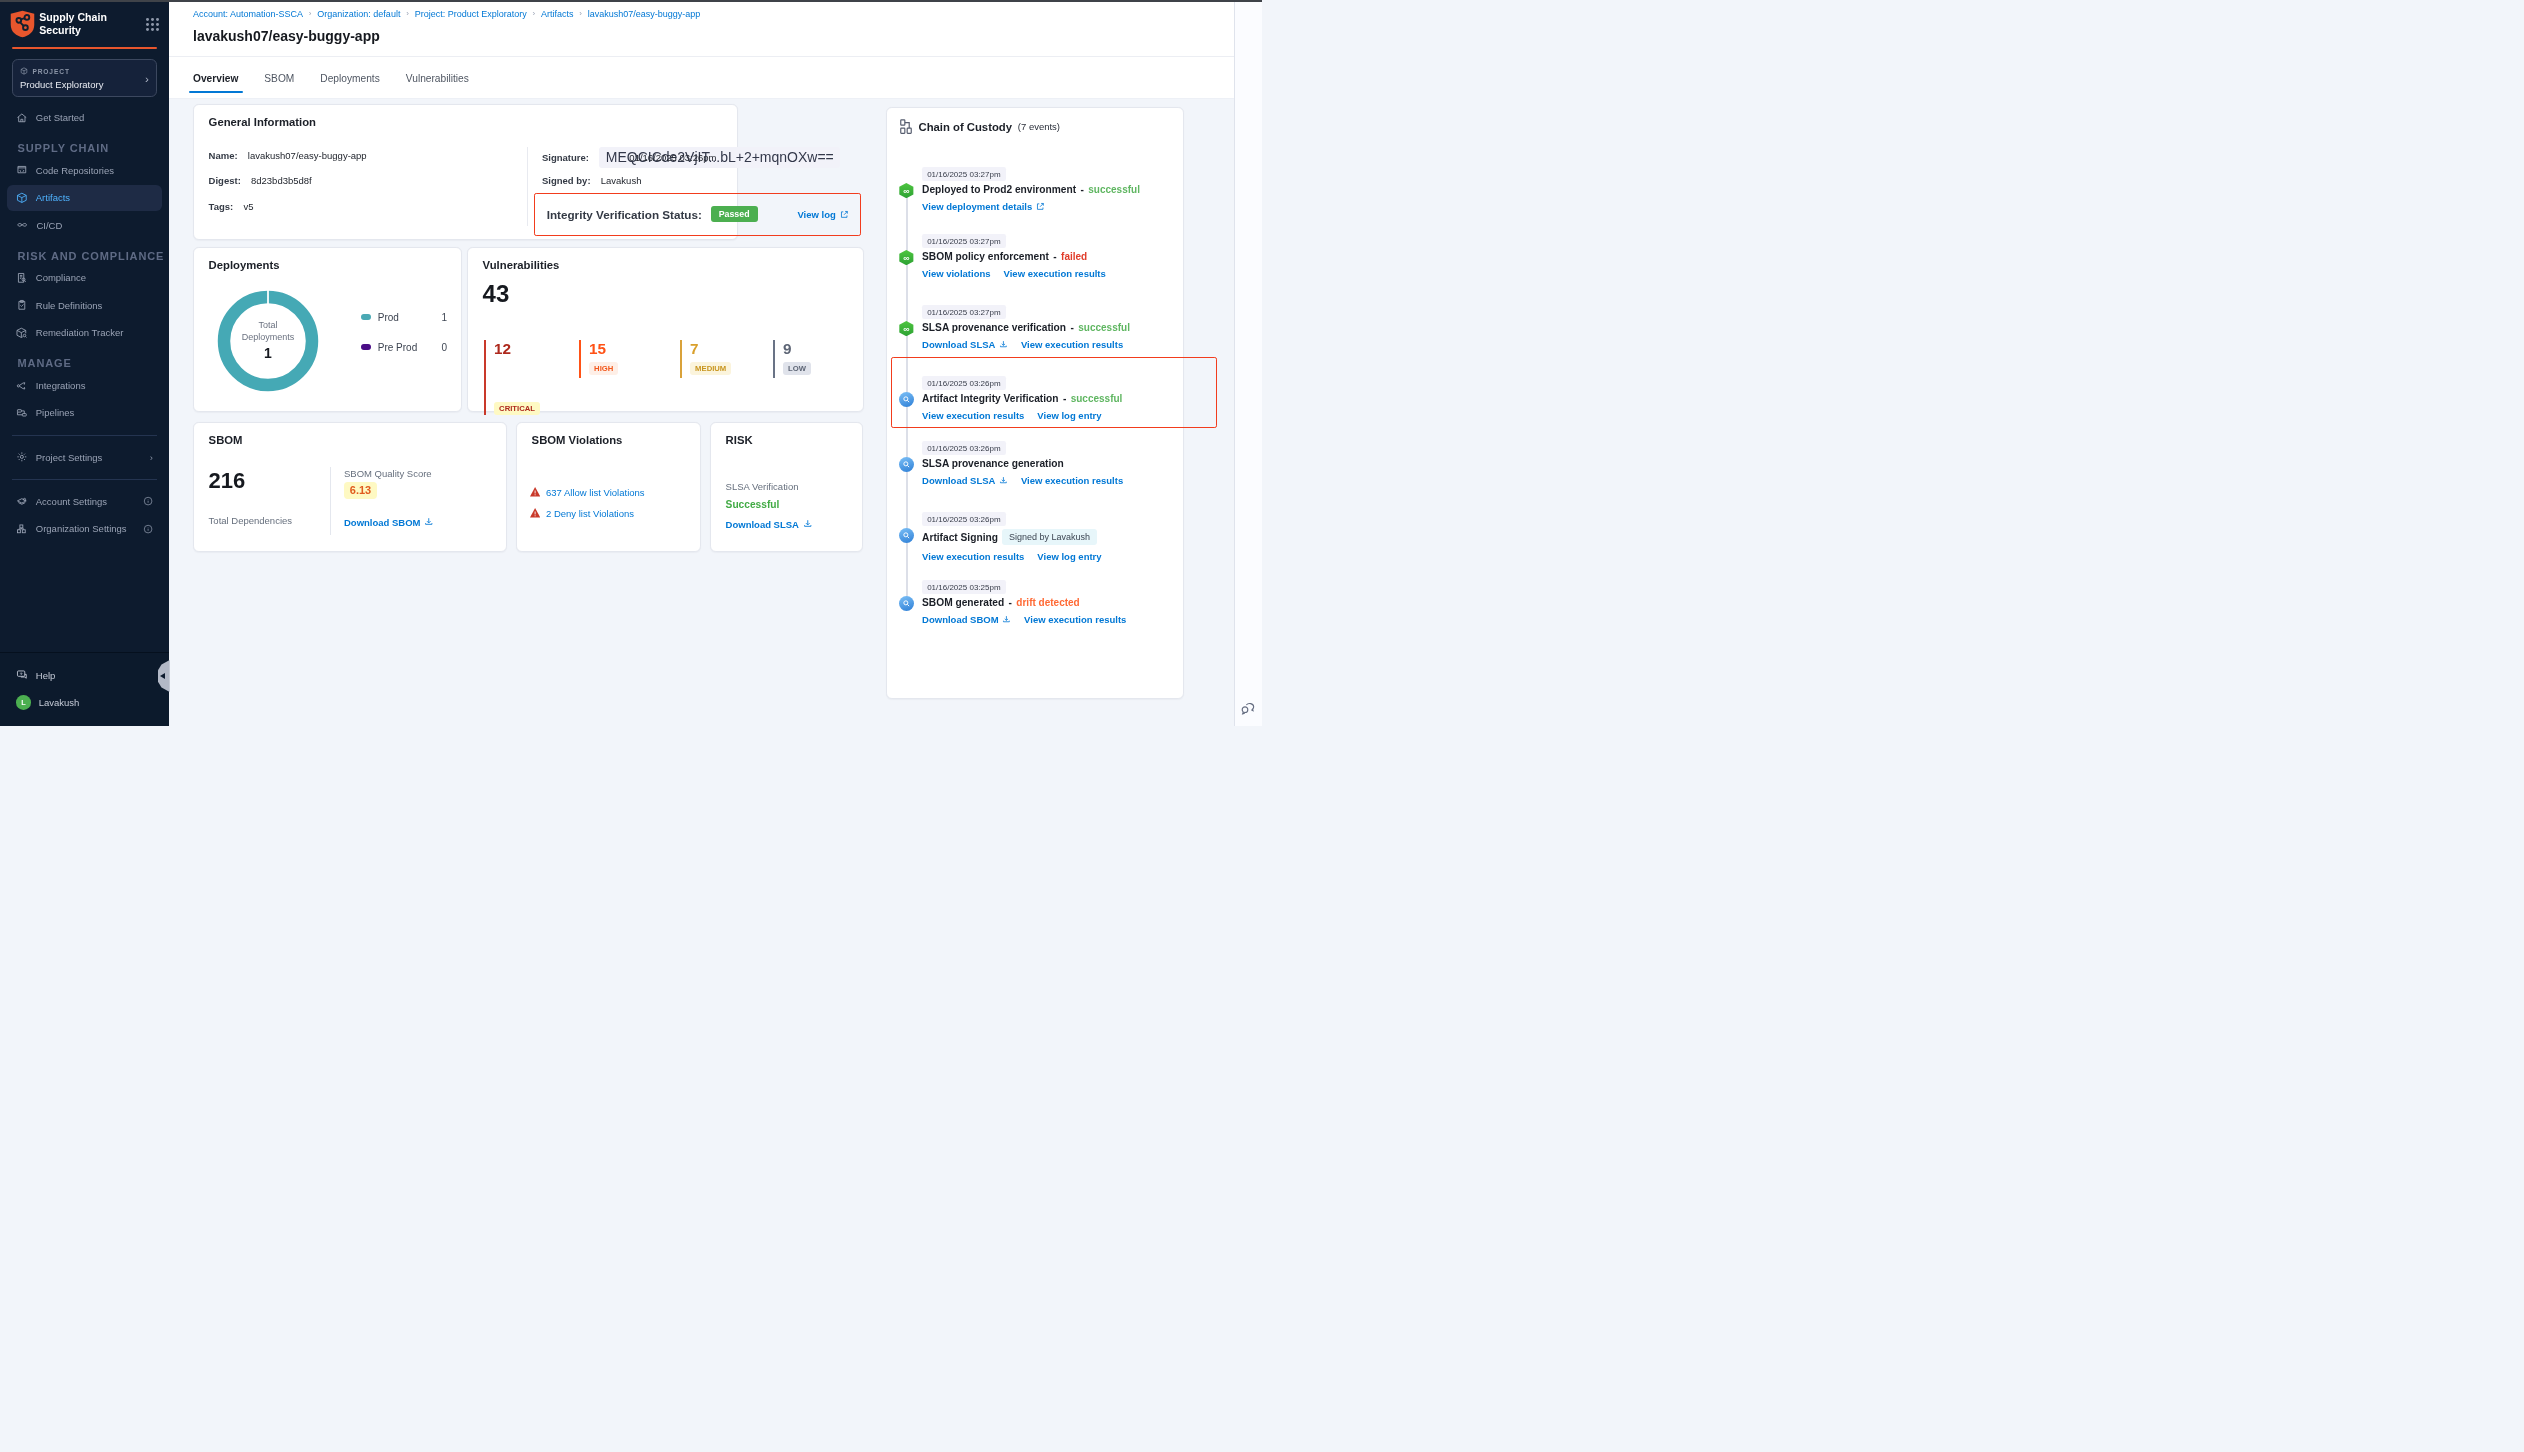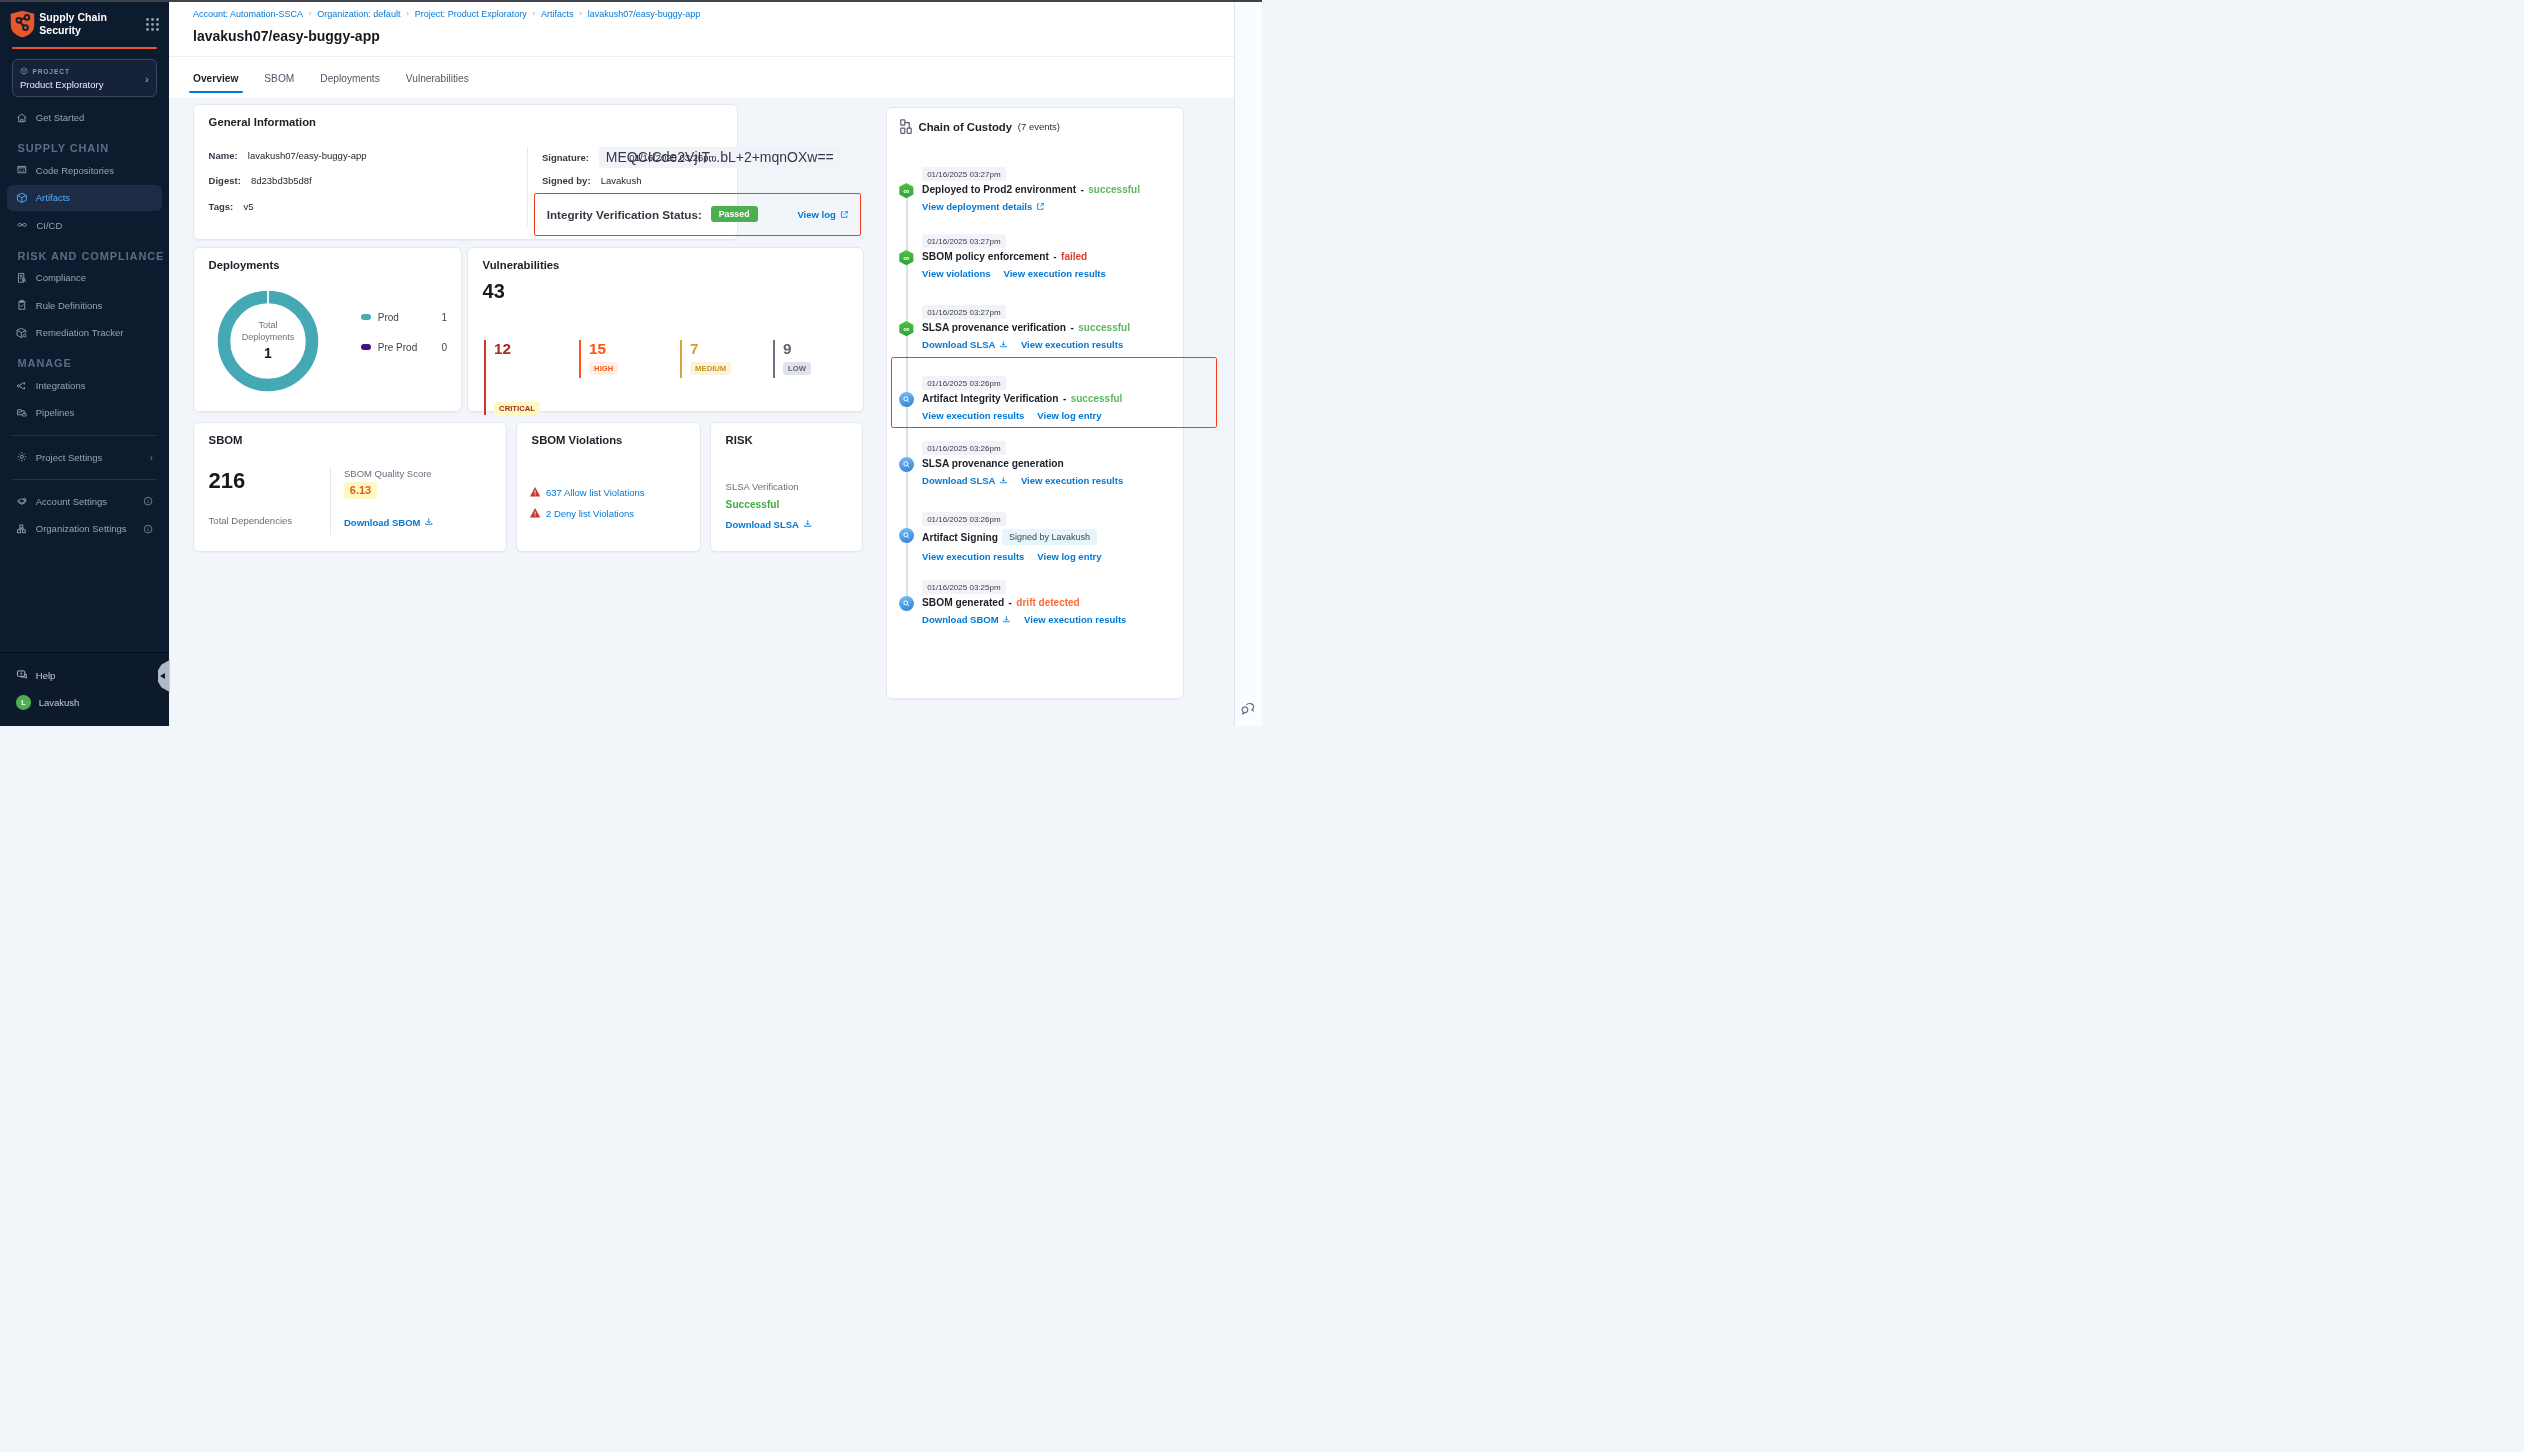--- a/index.html
+++ b/index.html
@@ -70,21 +70,21 @@
   .donut-center { position:absolute; inset:0; display:flex; flex-direction:column; align-items:center; justify-content:center; text-align:center; }
   .donut-center .lbl { font-size:9px; color:#6b7280; line-height:1.3; }
   .donut-center .val { font-size:14px; font-weight:bold; color:#16191f; margin-top:1.5px; }
   .legend { position:absolute; left:167px; top:64px; width:86px; }
   .legend-row { display:flex; align-items:center; gap:6.6px; font-size:10px; color:#3c4350; margin-bottom:19px; }
   .sw { width:10.2px; height:5.8px; border-radius:2.9px; }
   .legend-count { margin-left:auto; color:#3f4754; }
 
   
   .vul { left:298px; top:245px; width:397px; height:165px; }
-  .vul-total { position:absolute; left:14.6px; top:32px; font-size:20px; font-weight:bold; color:#16191f; }
+  .vul-total { position:absolute; left:14.6px; top:32px; font-size:24px; font-weight:bold; color:#16191f; }
   .sev { position:absolute; top:92px; border-left:2.2px solid; padding-left:8px; min-height:38px; }
   .sev-num { font-size:15.3px; font-weight:bold; }
   .sev-badge { display:inline-block; margin-top:4.4px; font-size:7.7px; font-weight:bold; padding:2.2px 5.1px; border-radius:2.9px; }
   .sev0 { left:16px; border-color:#c9392a; } .sev0 .sev-num{color:#ae291d;} .sev0 .sev-badge{background:#fef9c3;color:#ae291d;margin-top:44px;}
   .sev1 { left:111px; border-color:#ff5216; } .sev1 .sev-num{color:#ff5216;} .sev1 .sev-badge{background:#feefe7;color:#f2581c;}
   .sev2 { left:212px; border-color:#d9a23a; } .sev2 .sev-num{color:#d9a02c;} .sev2 .sev-badge{background:#fbf4dc;color:#c8951f;}
   .sev3 { left:305px; border-color:#697386; } .sev3 .sev-num{color:#5d6575;} .sev3 .sev-badge{background:#e0e3eb;color:#5d6575;}
 
   
   .sbom { left:24px; top:420px; width:314px; height:130px; }

